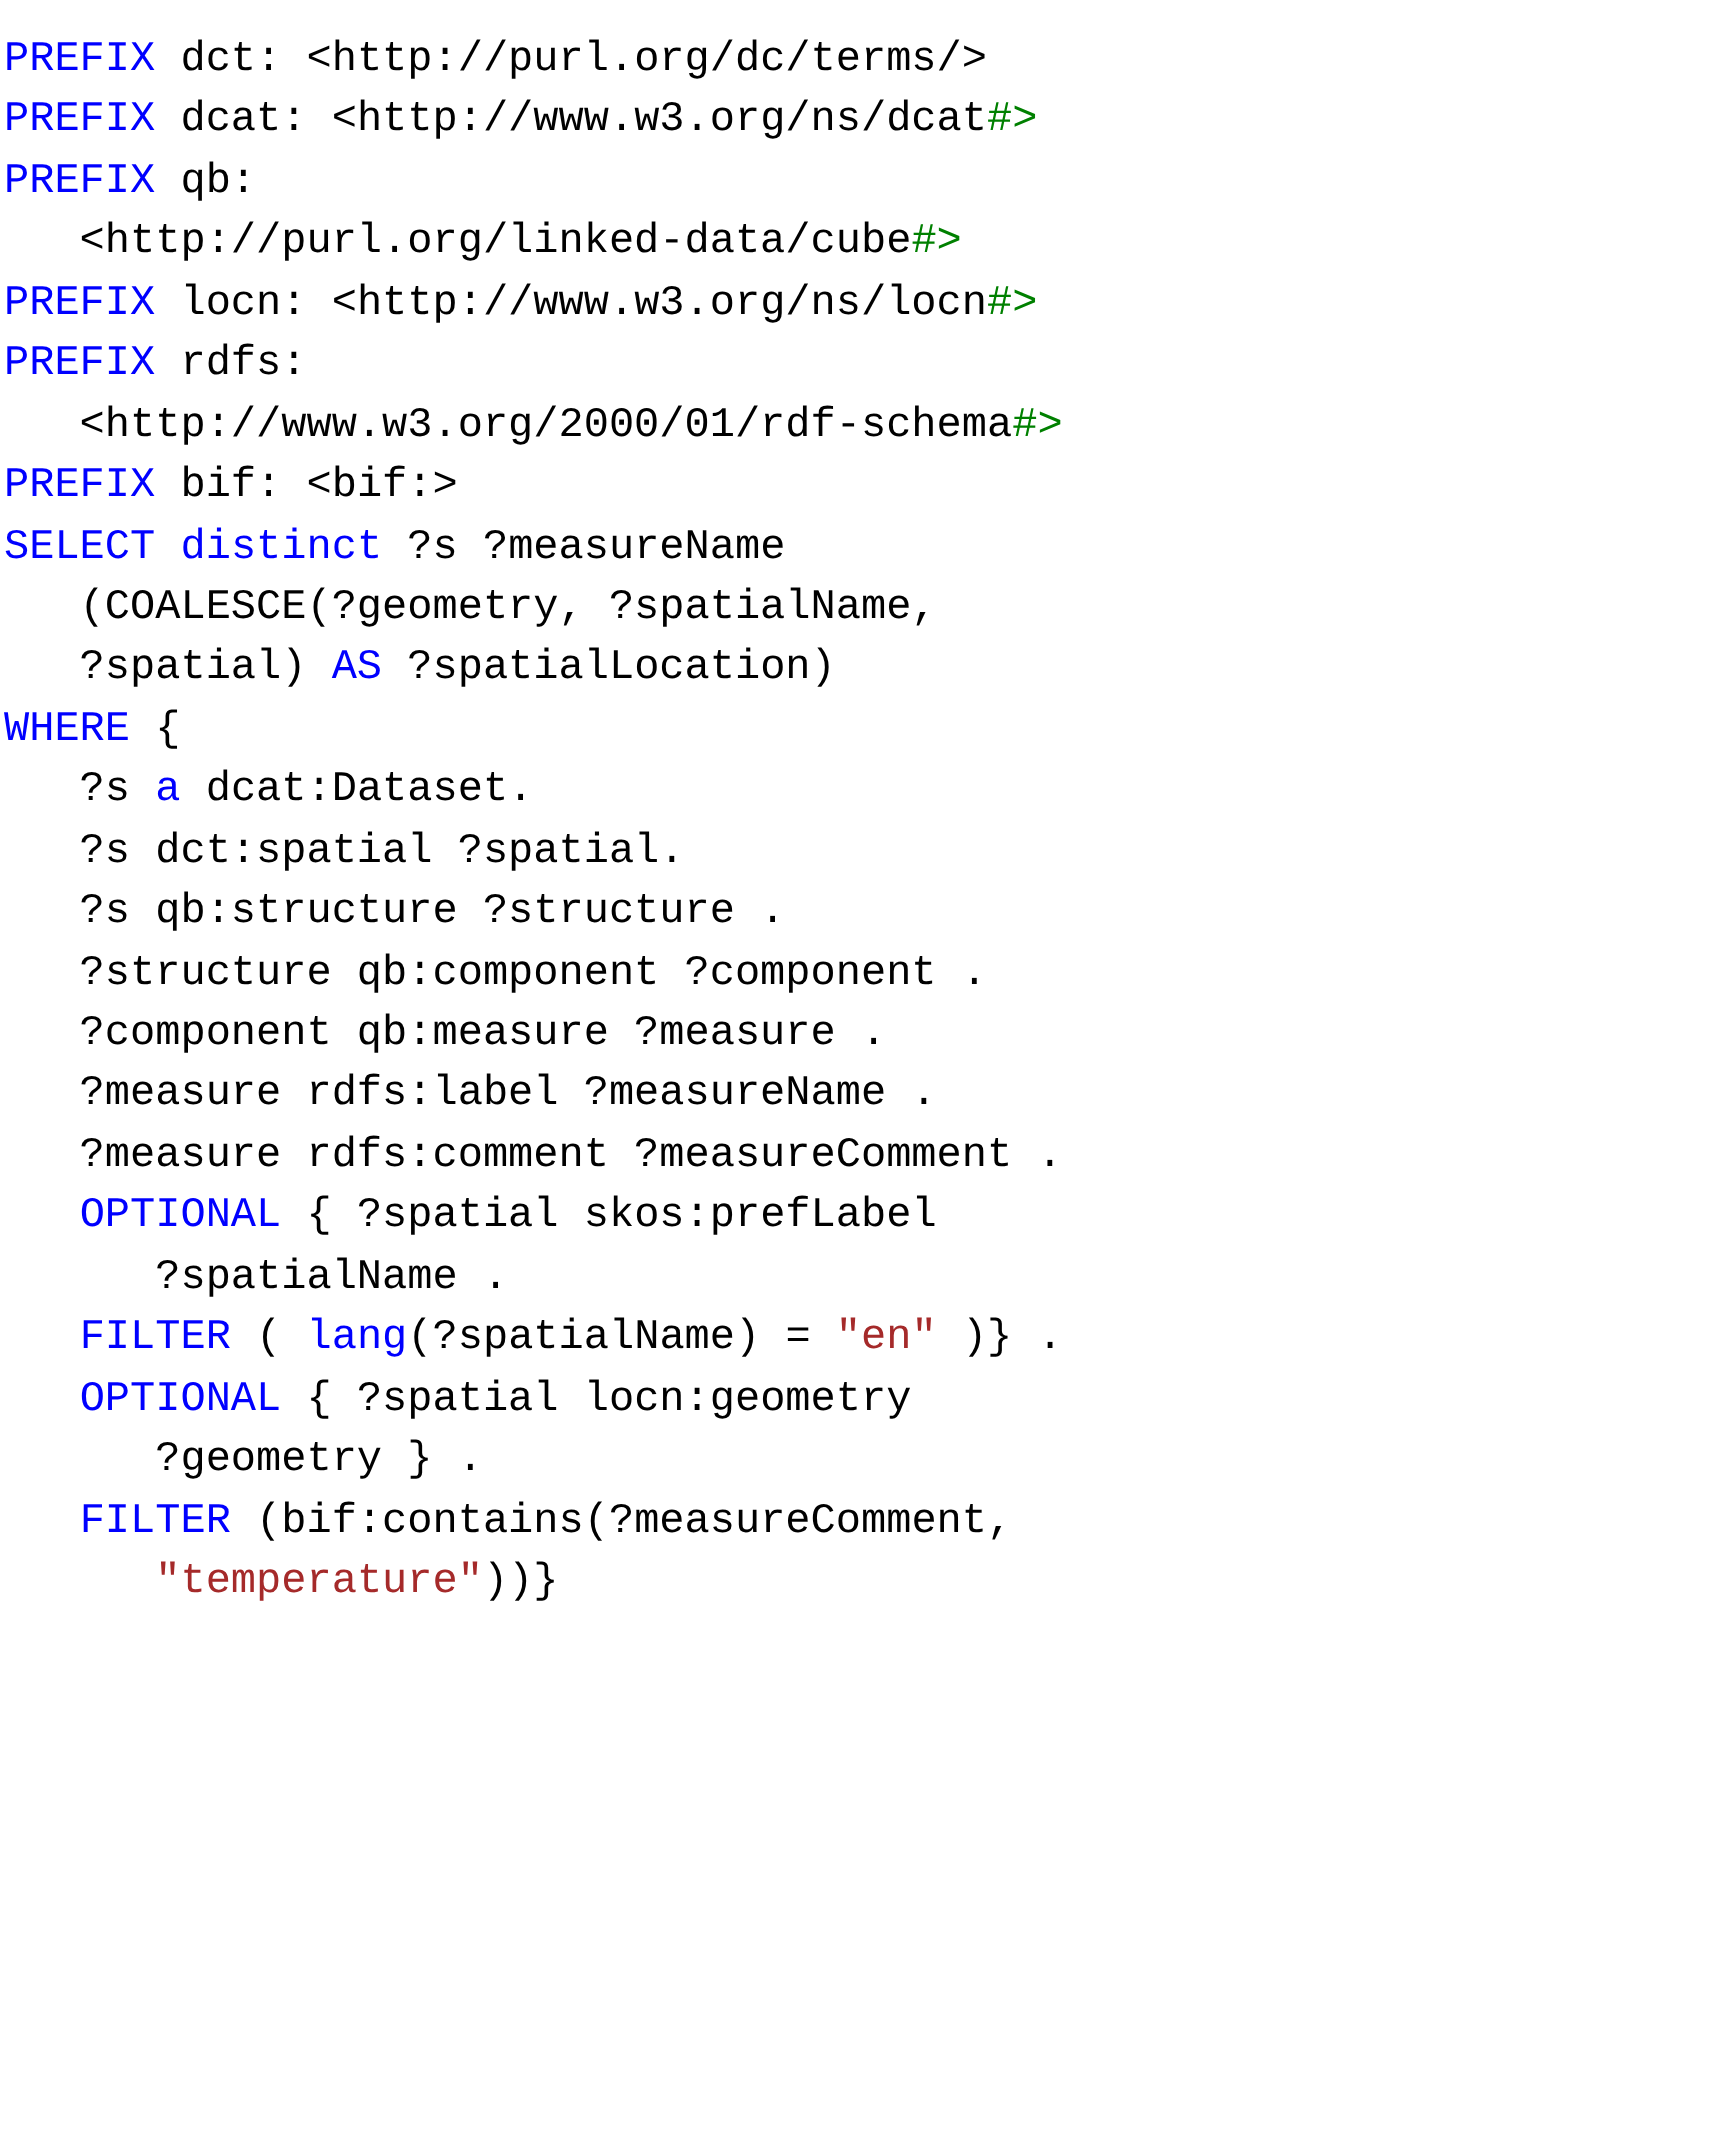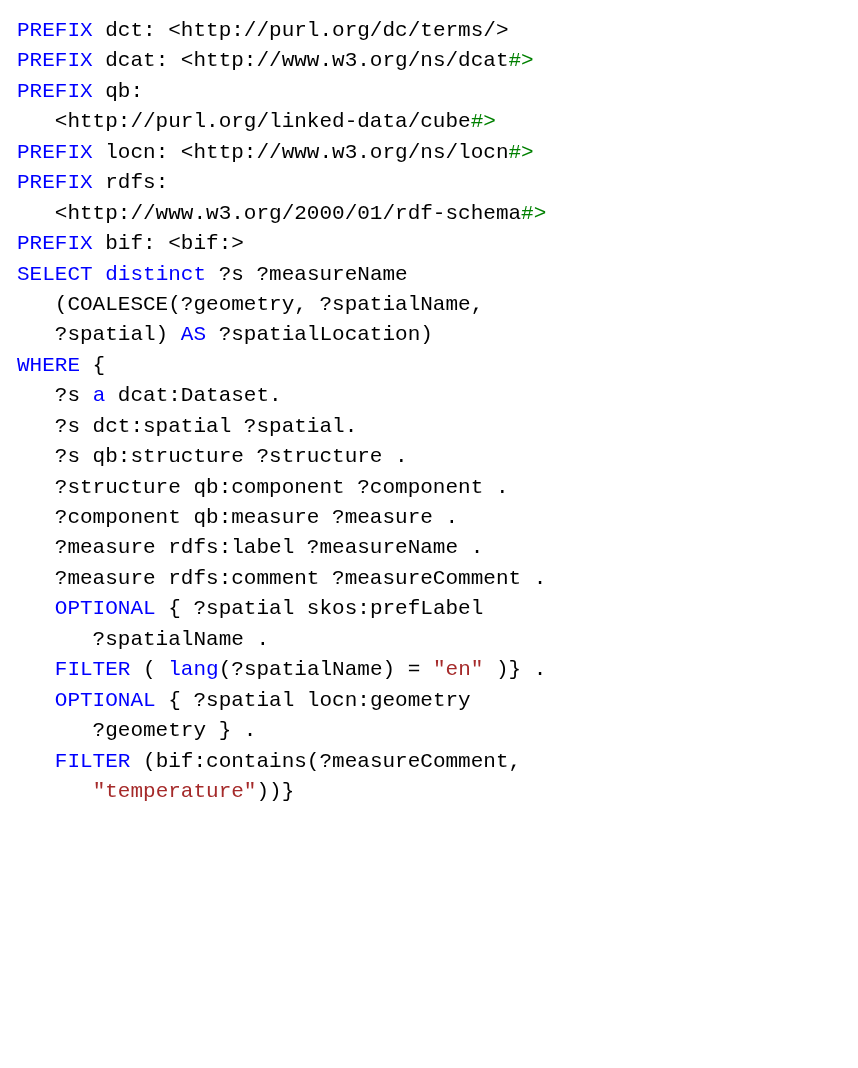--- a/index.html
+++ b/index.html
@@ -5,21 +5,21 @@
   html, body {
     margin: 0;
     padding: 0;
     background: #ffffff;
   }
   .code-block {
     font-family: "Courier New", Courier, monospace;
     font-size: 21px;
     line-height: 1.45;
     white-space: pre;
-    padding: 16px 17px;
+    padding: 16px 2px;
     color: #000000;
   }
   .kw   { color: #0000ff; } 
   .str  { color: #a52a2a; } 
   .hash { color: #008000; } 
   .plain{ color: #000000; }
 </style>
 </head>
 <body>
 

